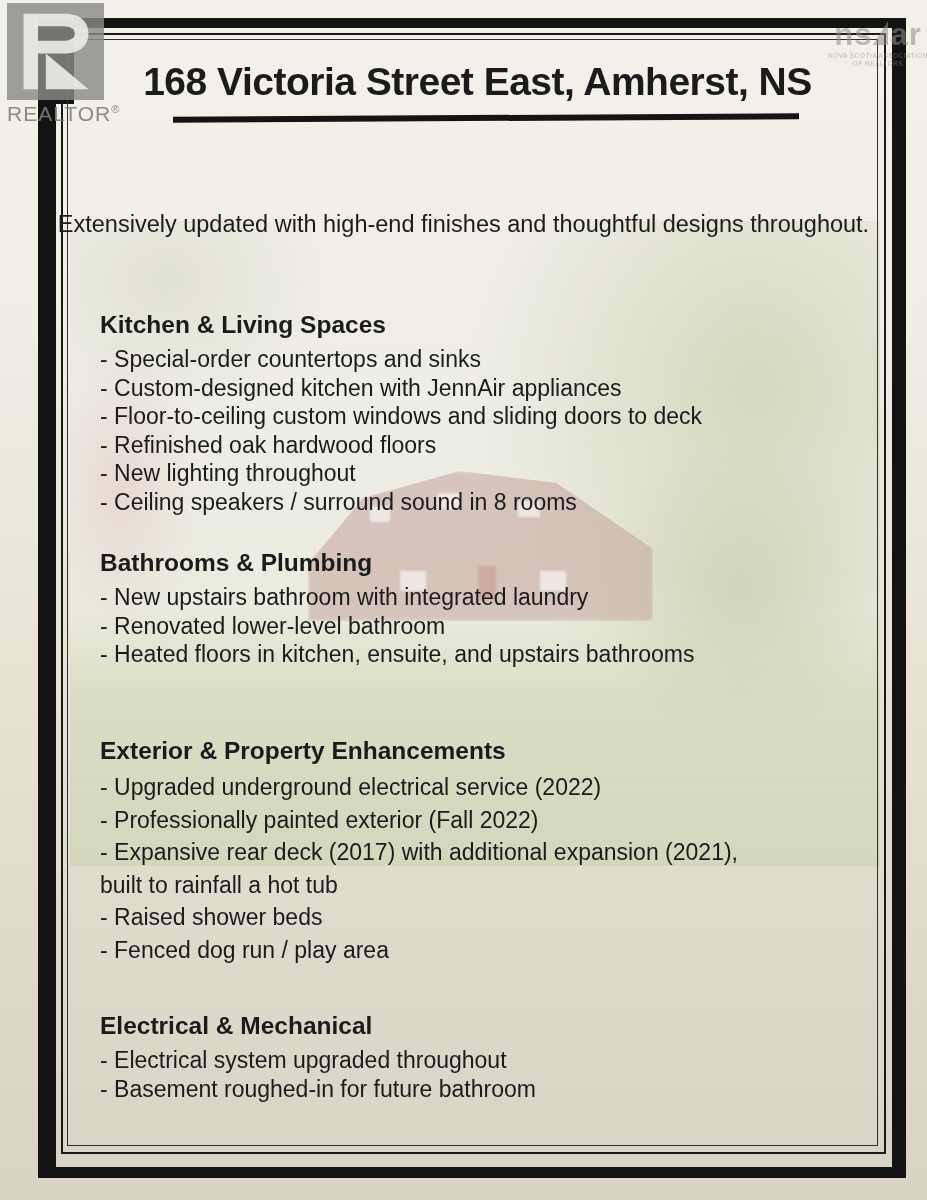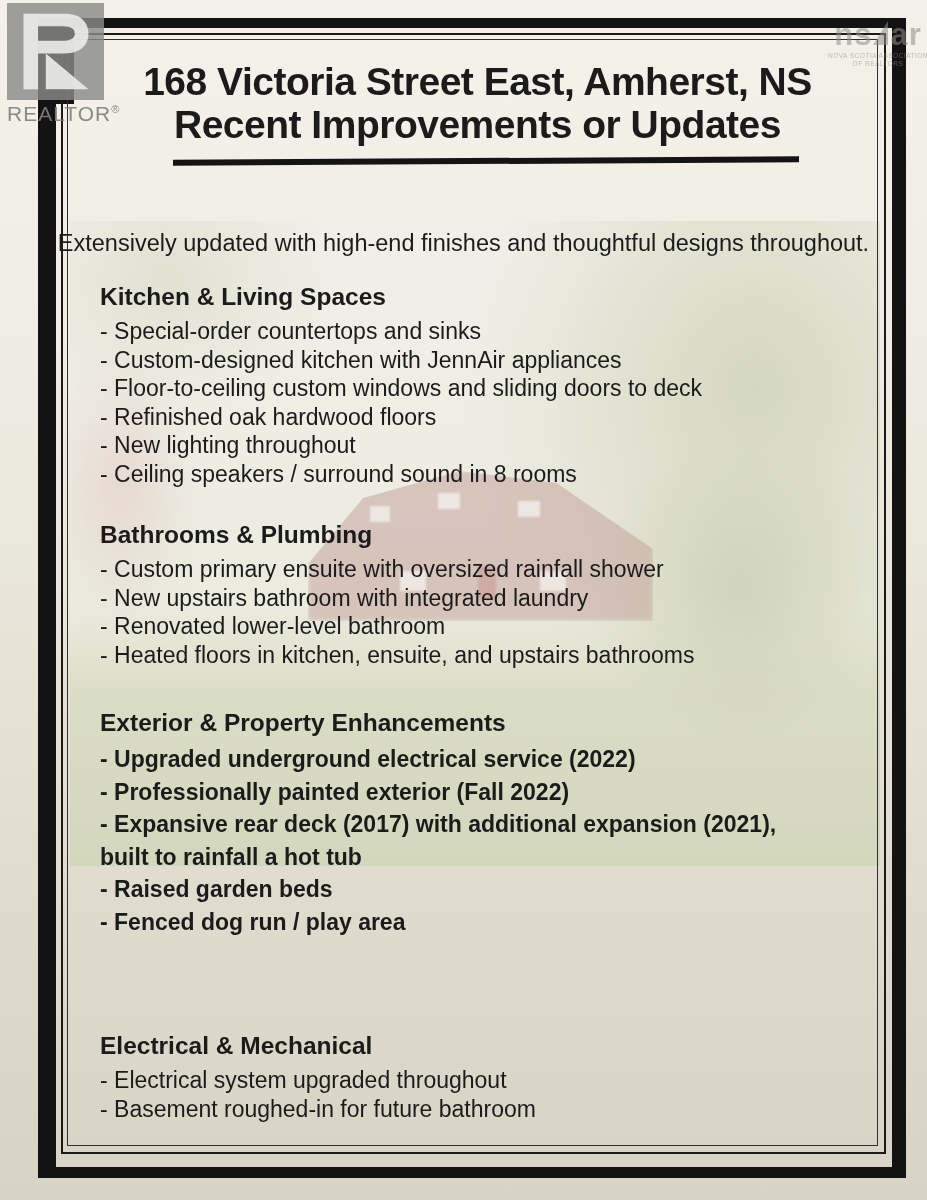--- a/index.html
+++ b/index.html
@@ -83,30 +83,30 @@
   
   .content{position:absolute;inset:0;z-index:3;}
   .title-block{position:absolute;top:60px;left:70px;right:42px;text-align:center;}
   .title-line{font-size:39px;font-weight:700;line-height:43px;letter-spacing:-.5px;white-space:nowrap;}
   .title-underline{
     width:626px;height:6px;background:#141414;margin:12px auto 0;
     transform:translateX(8px) rotate(-.3deg);
   }
   .lead-block{position:absolute;top:205px;left:0;right:0;text-align:center;}
   .lead-heading{font-size:26.5px;font-weight:700;white-space:nowrap;}
-  .lead-text{font-size:23.5px;margin-top:25px;white-space:nowrap;}
+  .lead-text{font-size:23.5px;margin-top:6px;white-space:nowrap;}
   .sections{position:absolute;inset:0;}
-  .section{position:absolute;left:100px;right:40px;}
+  .section{position:absolute;left:100px;right:40px;margin-top:28px;}
   .section:nth-of-type(1){top:283px;}
   .section:nth-of-type(2){top:521px;}
   .section:nth-of-type(3){top:709px;}
-  .section:nth-of-type(4){top:1032px;}
+  .section:nth-of-type(4){top:984px;}
   .section-heading{margin:0 0 6px 0;font-size:24.5px;font-weight:700;}
   .list-item{font-size:23px;line-height:28.5px;white-space:nowrap;}
-  .section:nth-of-type(3) .list-item{line-height:32.6px;font-weight:bold;}
+  .section:nth-of-type(3) .list-item{line-height:32.6px;}
 </style>
 </head>
 <body>
 
 <div class="frame-thick"></div>
 <div class="corner-stub-tl"></div>
 <div class="frame-thin1"></div>
 <div class="frame-thin2"></div>
 
 <div class="photo">
@@ -142,21 +142,20 @@
       </svg><span>ar</span></div>
   <div class="nsar-caption">
     <div>NOVA SCOTIA ASSOCIATION</div>
     <div>OF REALTORS</div>
   </div>
 </div>
 
 <div class="content">
   <div class="title-block">
     <div class="title-line">168 Victoria Street East, Amherst, NS</div>
-    <div class="title-line">Recent Improvements or Updates</div>
     <div class="title-underline"></div>
   </div>
 
   <div class="lead-block">
     <div class="lead-text">Extensively updated with high-end finishes and thoughtful designs throughout.</div>
   </div>
 
   <div class="sections">
 
       <section class="section">
@@ -167,35 +166,34 @@
           <div class="list-item">- Floor-to-ceiling custom windows and sliding doors to deck</div>
           <div class="list-item">- Refinished oak hardwood floors</div>
           <div class="list-item">- New lighting throughout</div>
           <div class="list-item">- Ceiling speakers / surround sound in 8 rooms</div>
         </div>
       </section>
 
       <section class="section">
         <h3 class="section-heading">Bathrooms &amp; Plumbing</h3>
         <div class="section-items">
-          <div class="list-item">- Custom primary ensuite with oversized rainfall shower</div>
           <div class="list-item">- New upstairs bathroom with integrated laundry</div>
           <div class="list-item">- Renovated lower-level bathroom</div>
           <div class="list-item">- Heated floors in kitchen, ensuite, and upstairs bathrooms</div>
         </div>
       </section>
 
       <section class="section">
         <h3 class="section-heading">Exterior &amp; Property Enhancements</h3>
         <div class="section-items">
           <div class="list-item">- Upgraded underground electrical service (2022)</div>
           <div class="list-item">- Professionally painted exterior (Fall 2022)</div>
           <div class="list-item">- Expansive rear deck (2017) with additional expansion (2021),</div>
           <div class="list-item">built to rainfall a hot tub</div>
-          <div class="list-item">- Raised garden beds</div>
+          <div class="list-item">- Raised shower beds</div>
           <div class="list-item">- Fenced dog run / play area</div>
         </div>
       </section>
 
       <section class="section">
         <h3 class="section-heading">Electrical &amp; Mechanical</h3>
         <div class="section-items">
           <div class="list-item">- Electrical system upgraded throughout</div>
           <div class="list-item">- Basement roughed-in for future bathroom</div>
         </div>

